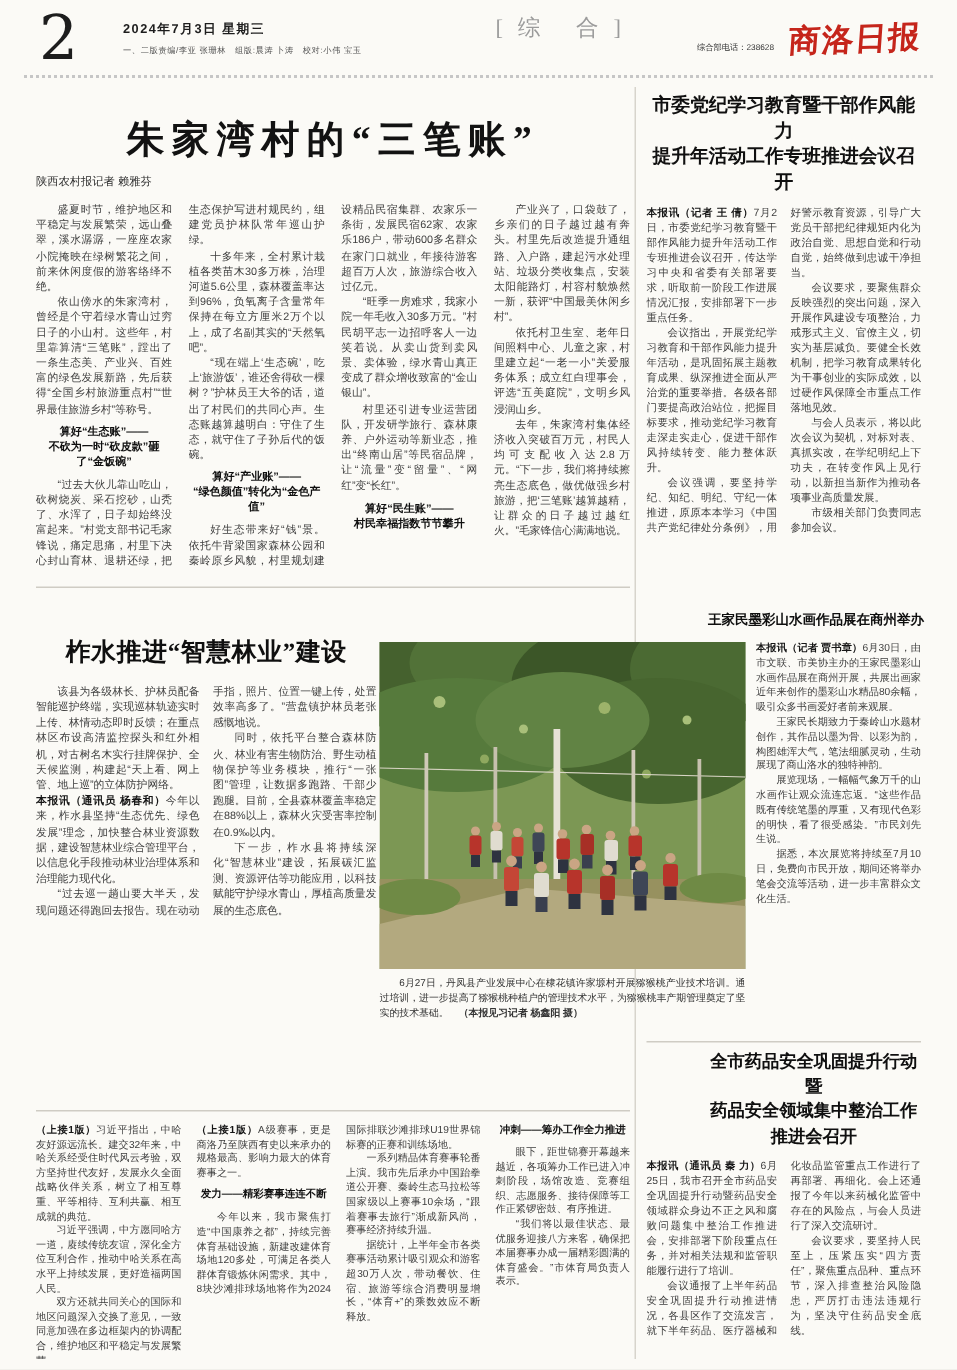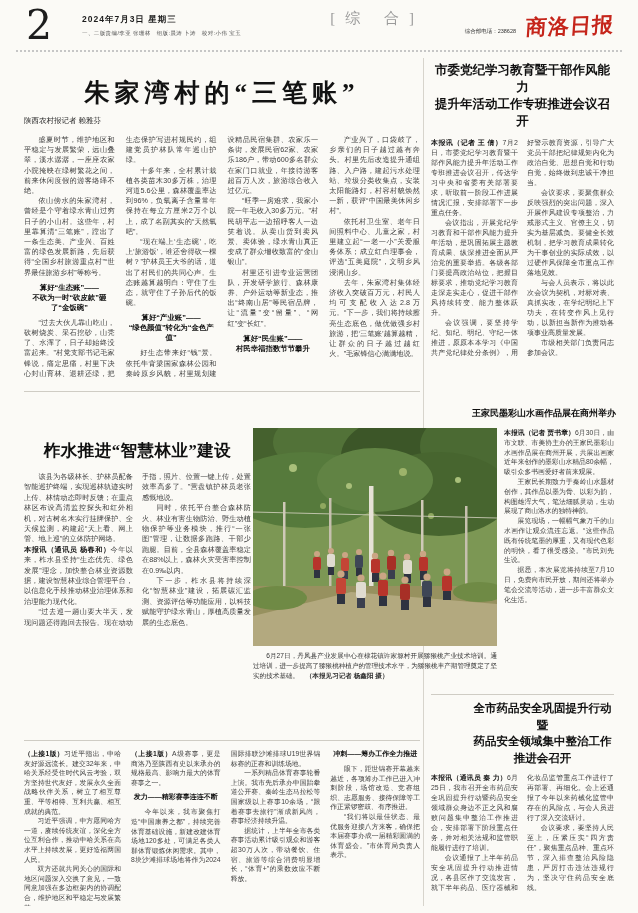--- a/index.html
+++ b/index.html
@@ -37,21 +37,21 @@
   .art-comm .bodytxt { margin-top:8px; height:250px; column-count:2; column-gap:9px; font-size:7px; line-height:10px; }
 
   .vrule { position:absolute; left:423px; top:58px; height:848px; border-left:1px solid #d7d4cc; }
   .hrule { position:absolute; border-top:1px solid #cfccc4; }
   .hr1 { left:24px; top:391px; width:396px; }
   .hr2 { left:24px; top:740px; width:396px; }
   .hr3 { left:431px; top:694px; width:183px; }
 
   
   .art-zs { position:absolute; left:24px; top:400px; width:227px; }
-  .art-zs .title { margin-top:40px; font-size:16.5px; font-weight:bold; letter-spacing:.5px; text-align:center; color:#0f0f0f; font-family:"Liberation Serif", serif; }
+  .art-zs .title { margin-top:24px; font-size:16.5px; font-weight:bold; letter-spacing:.5px; text-align:center; color:#0f0f0f; font-family:"Liberation Serif", serif; }
   .art-zs .bodytxt { margin-top:10px; height:258px; column-count:2; column-gap:9px; font-size:7.2px; line-height:10.4px; }
 
   
   .photo { position:absolute; left:253px; top:428px; width:244px; }
   .photo svg { display:block; }
   .caption { margin-top:5px; font-size:6.6px; line-height:10px; text-align:justify; color:#333; text-indent:2em; }
   .credit { font-weight:bold; white-space:nowrap; }
 
   
   .wang-title { position:absolute; left:472px; top:407px; width:146px; font-size:9px; font-weight:bold; text-align:left; color:#0f0f0f; font-family:"Liberation Serif", serif; }

